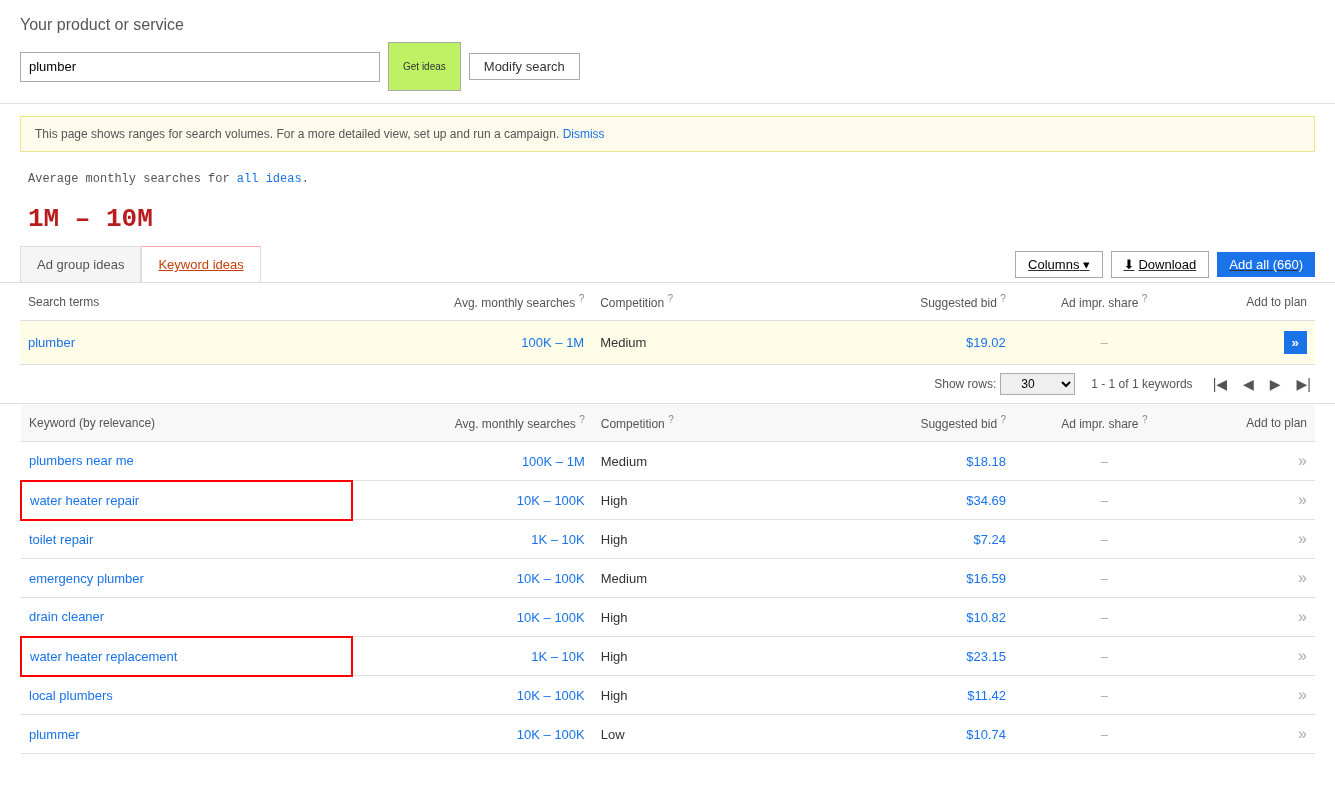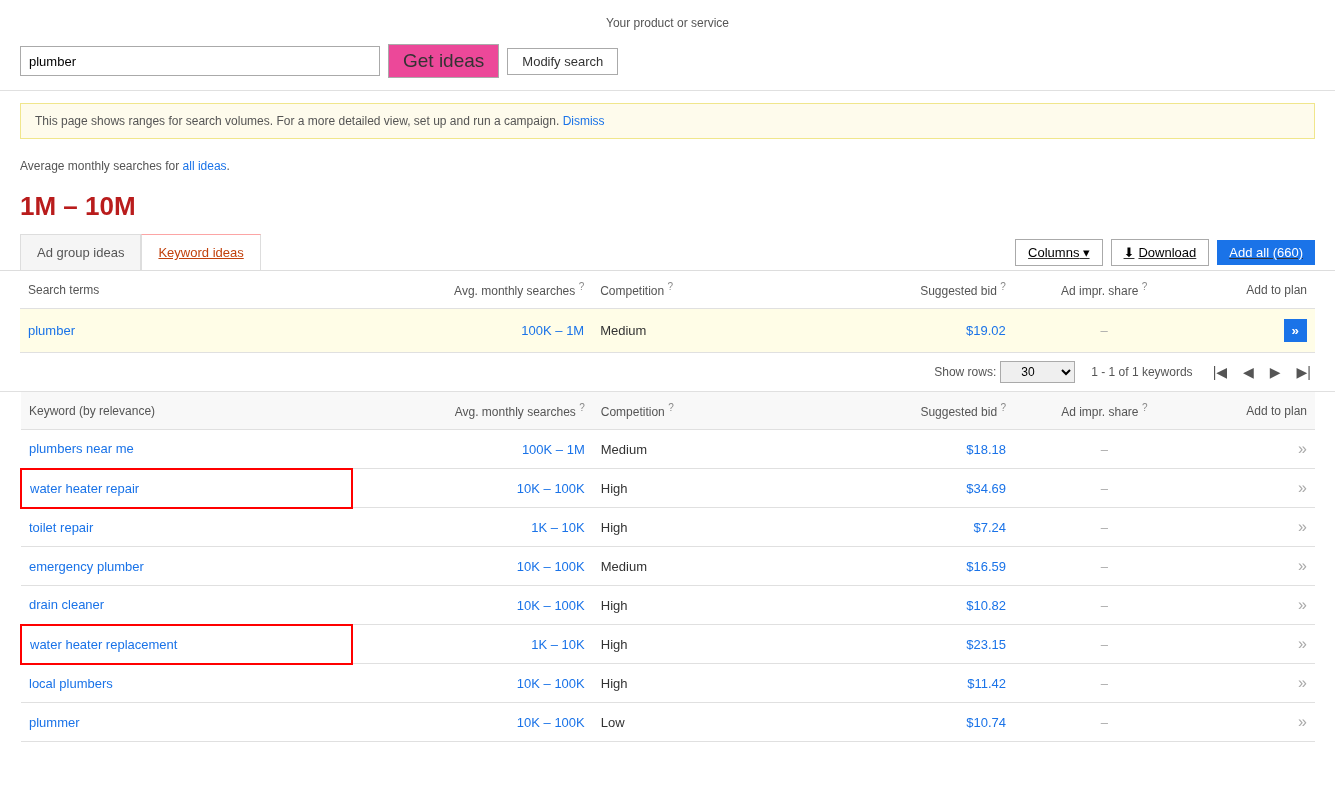--- a/index.html
+++ b/index.html
@@ -1,28 +1,28 @@
 <!DOCTYPE html>
 <html><head>
   <meta charset="utf-8">
   <style>
     * { box-sizing: border-box; margin: 0; padding: 0; }
     body { font-family: Arial, sans-serif; font-size: 13px; color: #333; background: #fff; }
 
     .top-bar { padding: 16px 20px 12px; border-bottom: 1px solid #e0e0e0; }
-    .product-label { font-size: 12px; color: #555; margin-bottom: 14px; text-align: center; }
+    .product-label { font-size: 16px; color: #555; margin-bottom: 8px; }
     .search-row { display: flex; align-items: center; gap: 8px; }
     .search-input { width: 360px; height: 30px; border: 1px solid #aaa; padding: 4px 8px; font-size: 13px; }
-    .btn-get-ideas { background: #ec4899; border: 1px solid #aaa; padding: 5px 14px; font-size: 19px; cursor: pointer; color: #333; }
+    .btn-get-ideas { background: #bef264; border: 1px solid #aaa; padding: 18px 14px; font-size: 10px; cursor: pointer; color: #333; }
     .btn-modify { background: #fff; border: 1px solid #aaa; padding: 5px 14px; font-size: 13px; cursor: pointer; color: #333; }
 
     .info-banner { margin: 12px 20px; padding: 10px 14px; background: #fefbec; border: 1px solid #f0e68c; font-size: 12px; color: #555; }
     .info-banner a { color: #1a73e8; text-decoration: none; }
 
-    .avg-section { padding: 8px 20px 12px; }
+    .avg-section { padding: 8px 28px 12px; font-family: Liberation Mono, monospace; }
     .avg-label { font-size: 12px; color: #555; }
     .avg-label a { color: #1a73e8; text-decoration: none; }
     .avg-range { font-size: 26px; font-weight: bold; color: #b91c1c; margin-top: 18px; }
 
     .tabs-toolbar { display: flex; align-items: center; padding: 0 20px; border-bottom: 1px solid #ddd; justify-content: space-between; }
     .tabs { display: flex; gap: 0; }
     .tab { padding: 10px 16px; font-size: 13px; cursor: pointer; border: 1px solid #ddd; border-bottom: none; background: #f5f5f5; color: #555; }
     .tab.active { background: #fff; color: #c2410c; border-top: 1px solid #fca5a5; text-decoration: underline; }
     .toolbar-right { display: flex; align-items: center; gap: 8px; text-decoration: underline; }
     .btn-columns { background: #fff; border: 1px solid #aaa; padding: 5px 12px; font-size: 13px; cursor: pointer; }

